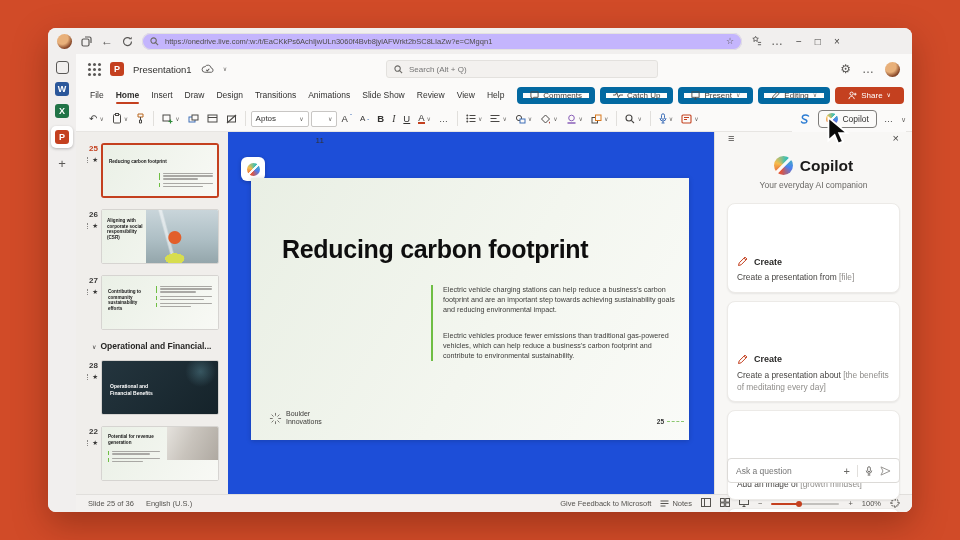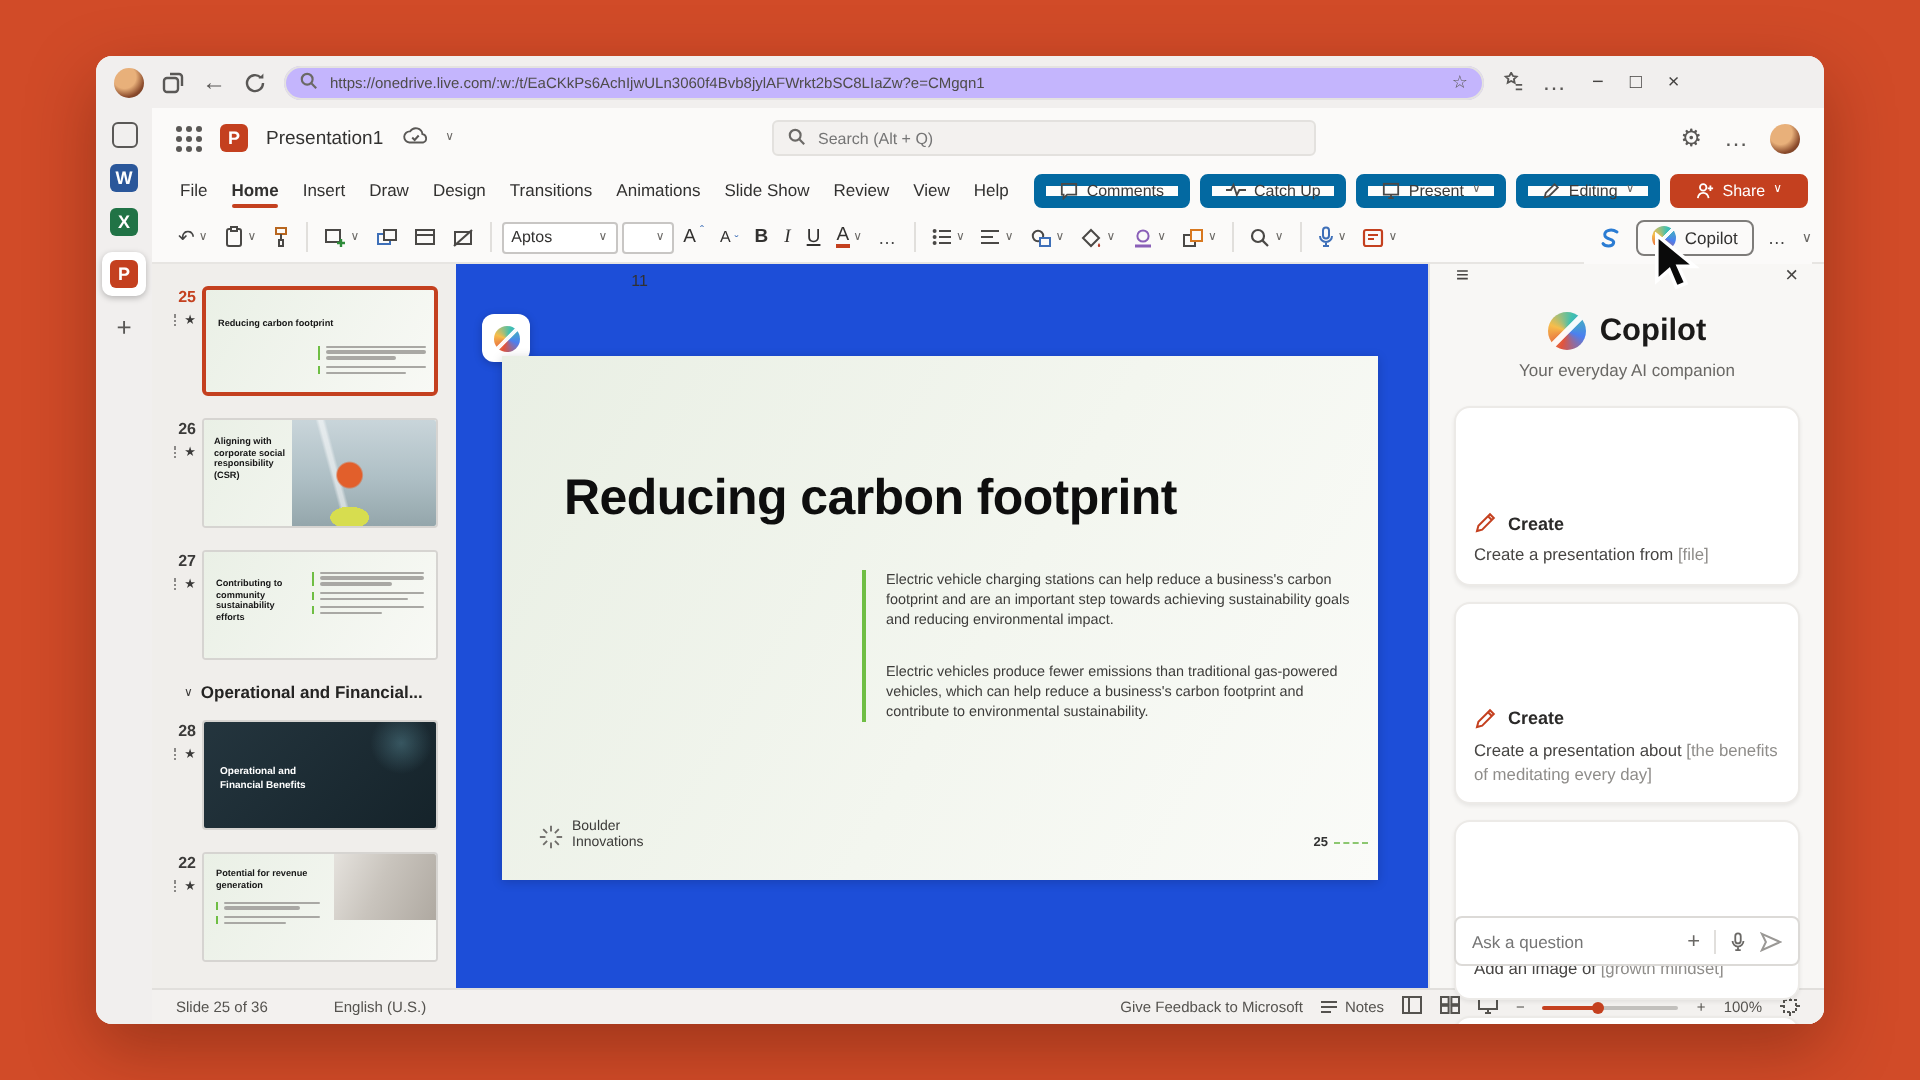--- a/index.html
+++ b/index.html
@@ -114,21 +114,21 @@
   .card { background:#fff; border:1px solid #ECEAE7; border-radius:8px; padding:8px 9px; box-shadow:0 1px 2px rgba(0,0,0,.07); }
   .card-head { display:flex; align-items:center; gap:6px; font-size:9px; font-weight:bold; color:#2B2A29;margin-top:44px; }
   .card-body { margin-top:5px; font-size:8.4px; color:#474543; line-height:1.4; }
   .muted { color:#8F8D8A; }
   .cp-input { position:absolute; left:12px; right:12px; bottom:11px; height:25px; background:#fff; border:1px solid #DCDAD7; border-radius:4px; display:flex; align-items:center; padding:0 8px; gap:7px; }
   .cp-input input { flex:1; border:0; outline:0; font-size:8.5px; color:#323130; font-family:"Liberation Sans",sans-serif; min-width:0; }
   .cp-input .ic { color:#6A6865; font-size:11px; display:flex; align-items:center; }
   .vdiv { width:1px; height:12px; background:#E1DFDC; }
 
   
-  .status { height:18px; background:#F3F1EF; border-top:1px solid #E1DFDC; display:flex; align-items:center; padding:0 12px; gap:33px; font-size:7.5px; color:#55534F; }
+  .status { height:18px; background:#F3F1EF; border-top:1px solid #E1DFDC; display:flex; align-items:center; padding:0 12px; gap:12px; font-size:7.5px; color:#55534F; }
   .st-right { margin-left:auto; display:flex; align-items:center; gap:9px; }
   .zoom-track { width:68px; height:2px; border-radius:1px; background:linear-gradient(90deg,#C4401F 0 38%,#C2C0BD 38%); position:relative; }
   .zoom-knob { position:absolute; left:36%; top:-2px; width:6px; height:6px; border-radius:50%; background:#C4401F; }
 
   .cursor { position:absolute; left:826px; top:116px; z-index:50; }
 </style>
 </head>
 <body>
 
 <div id="stage">

